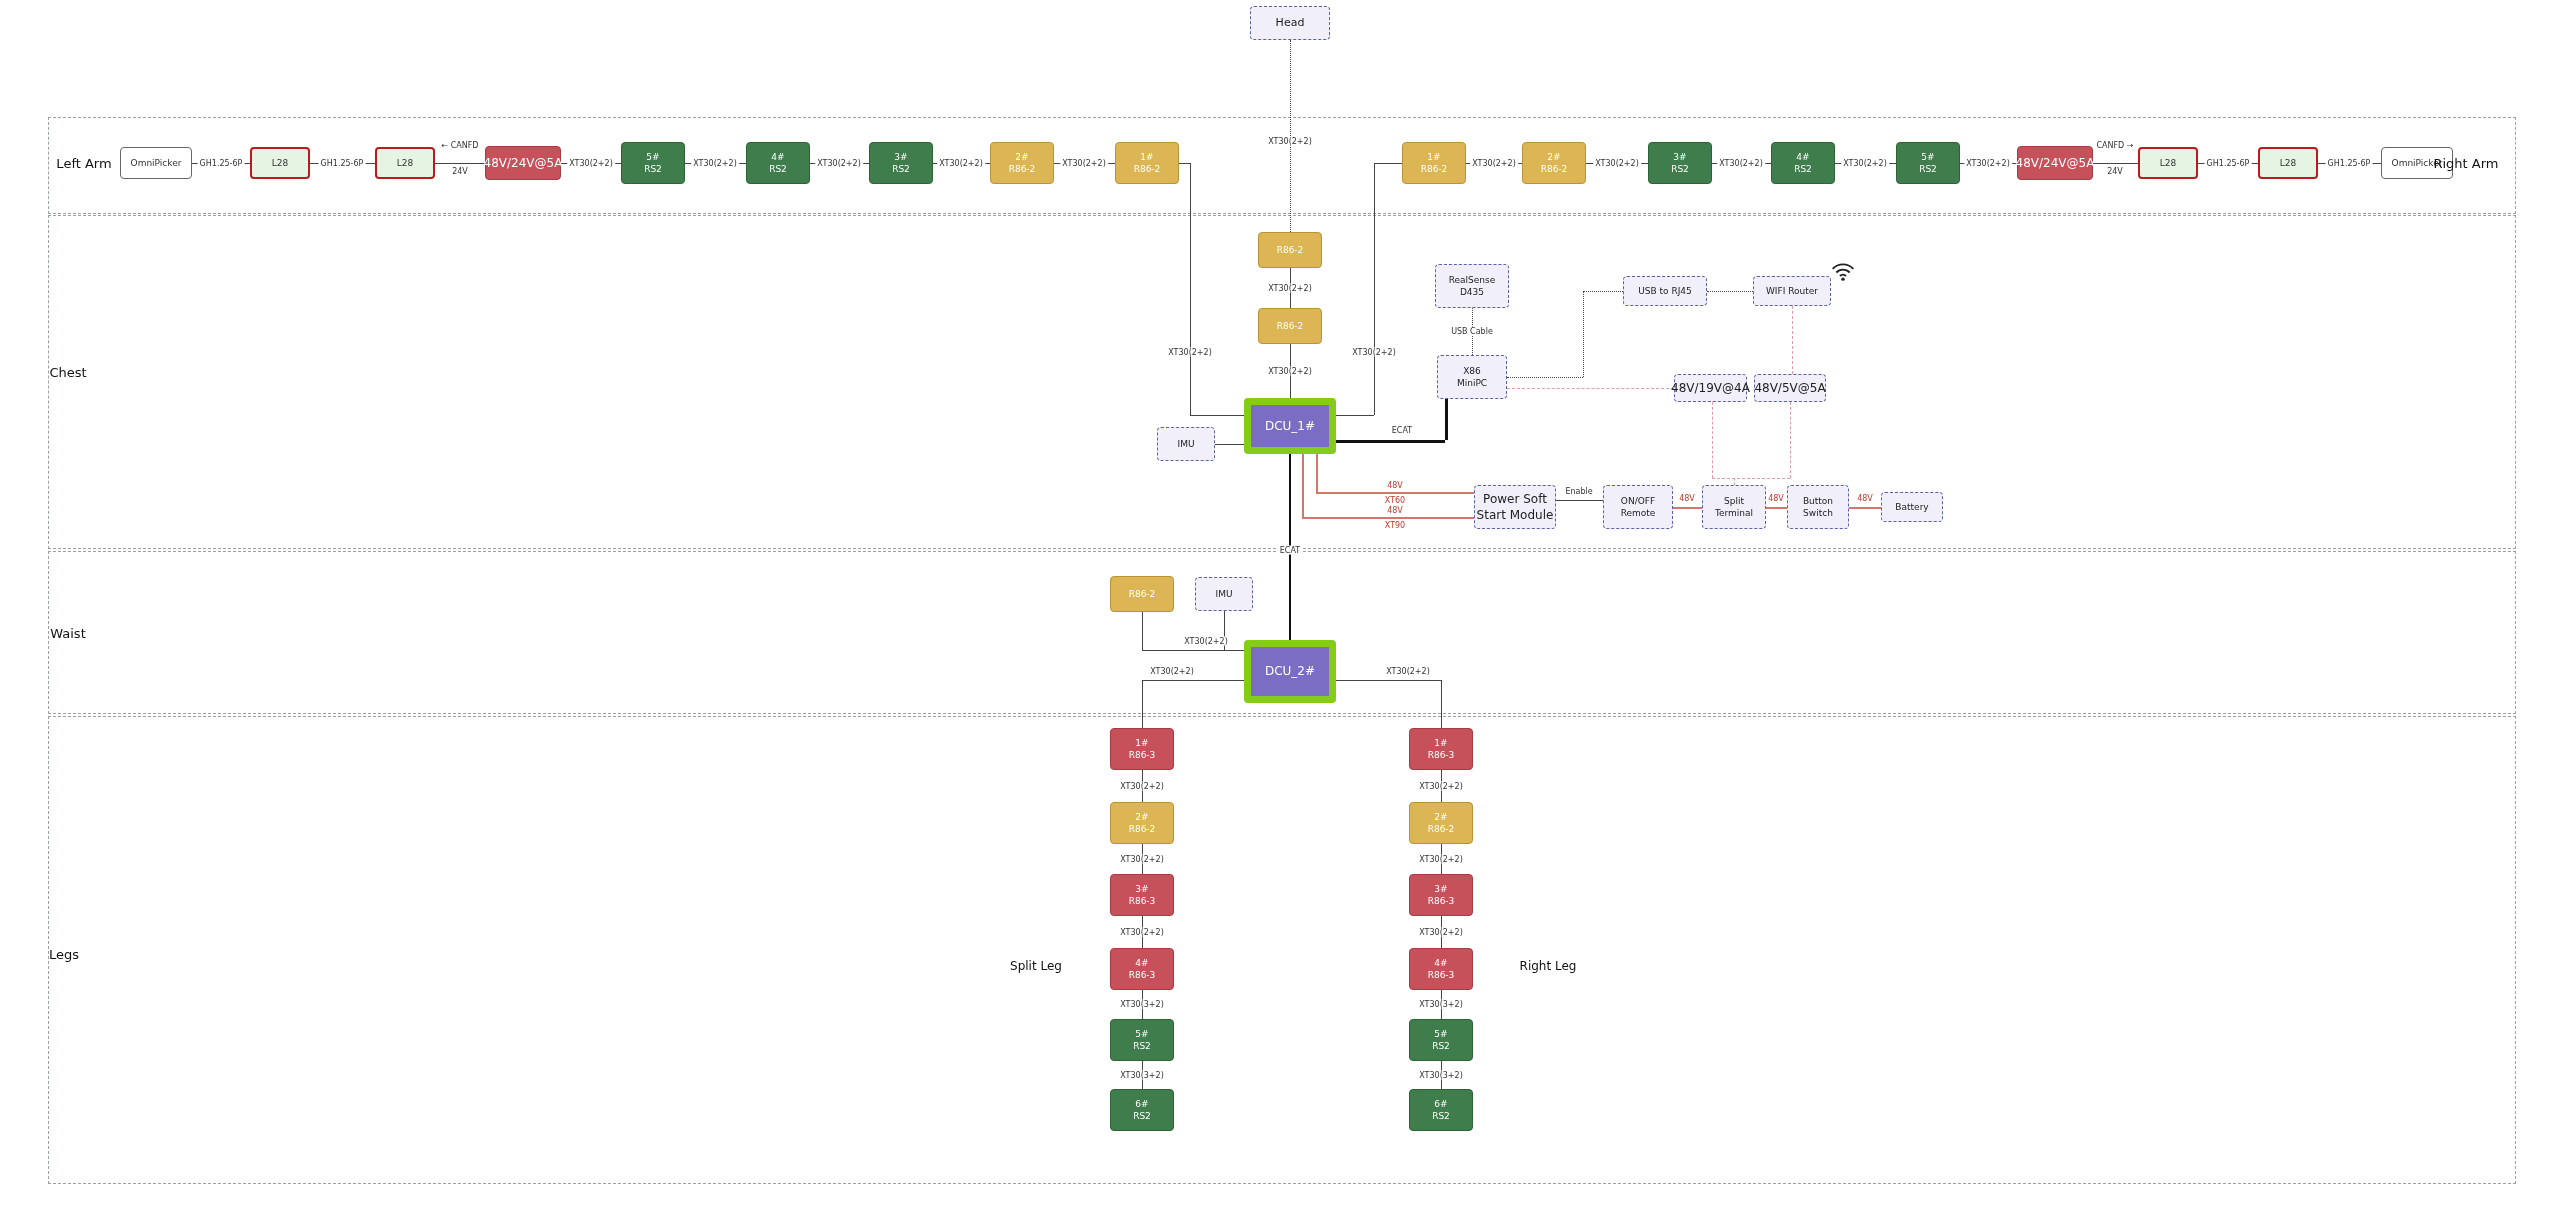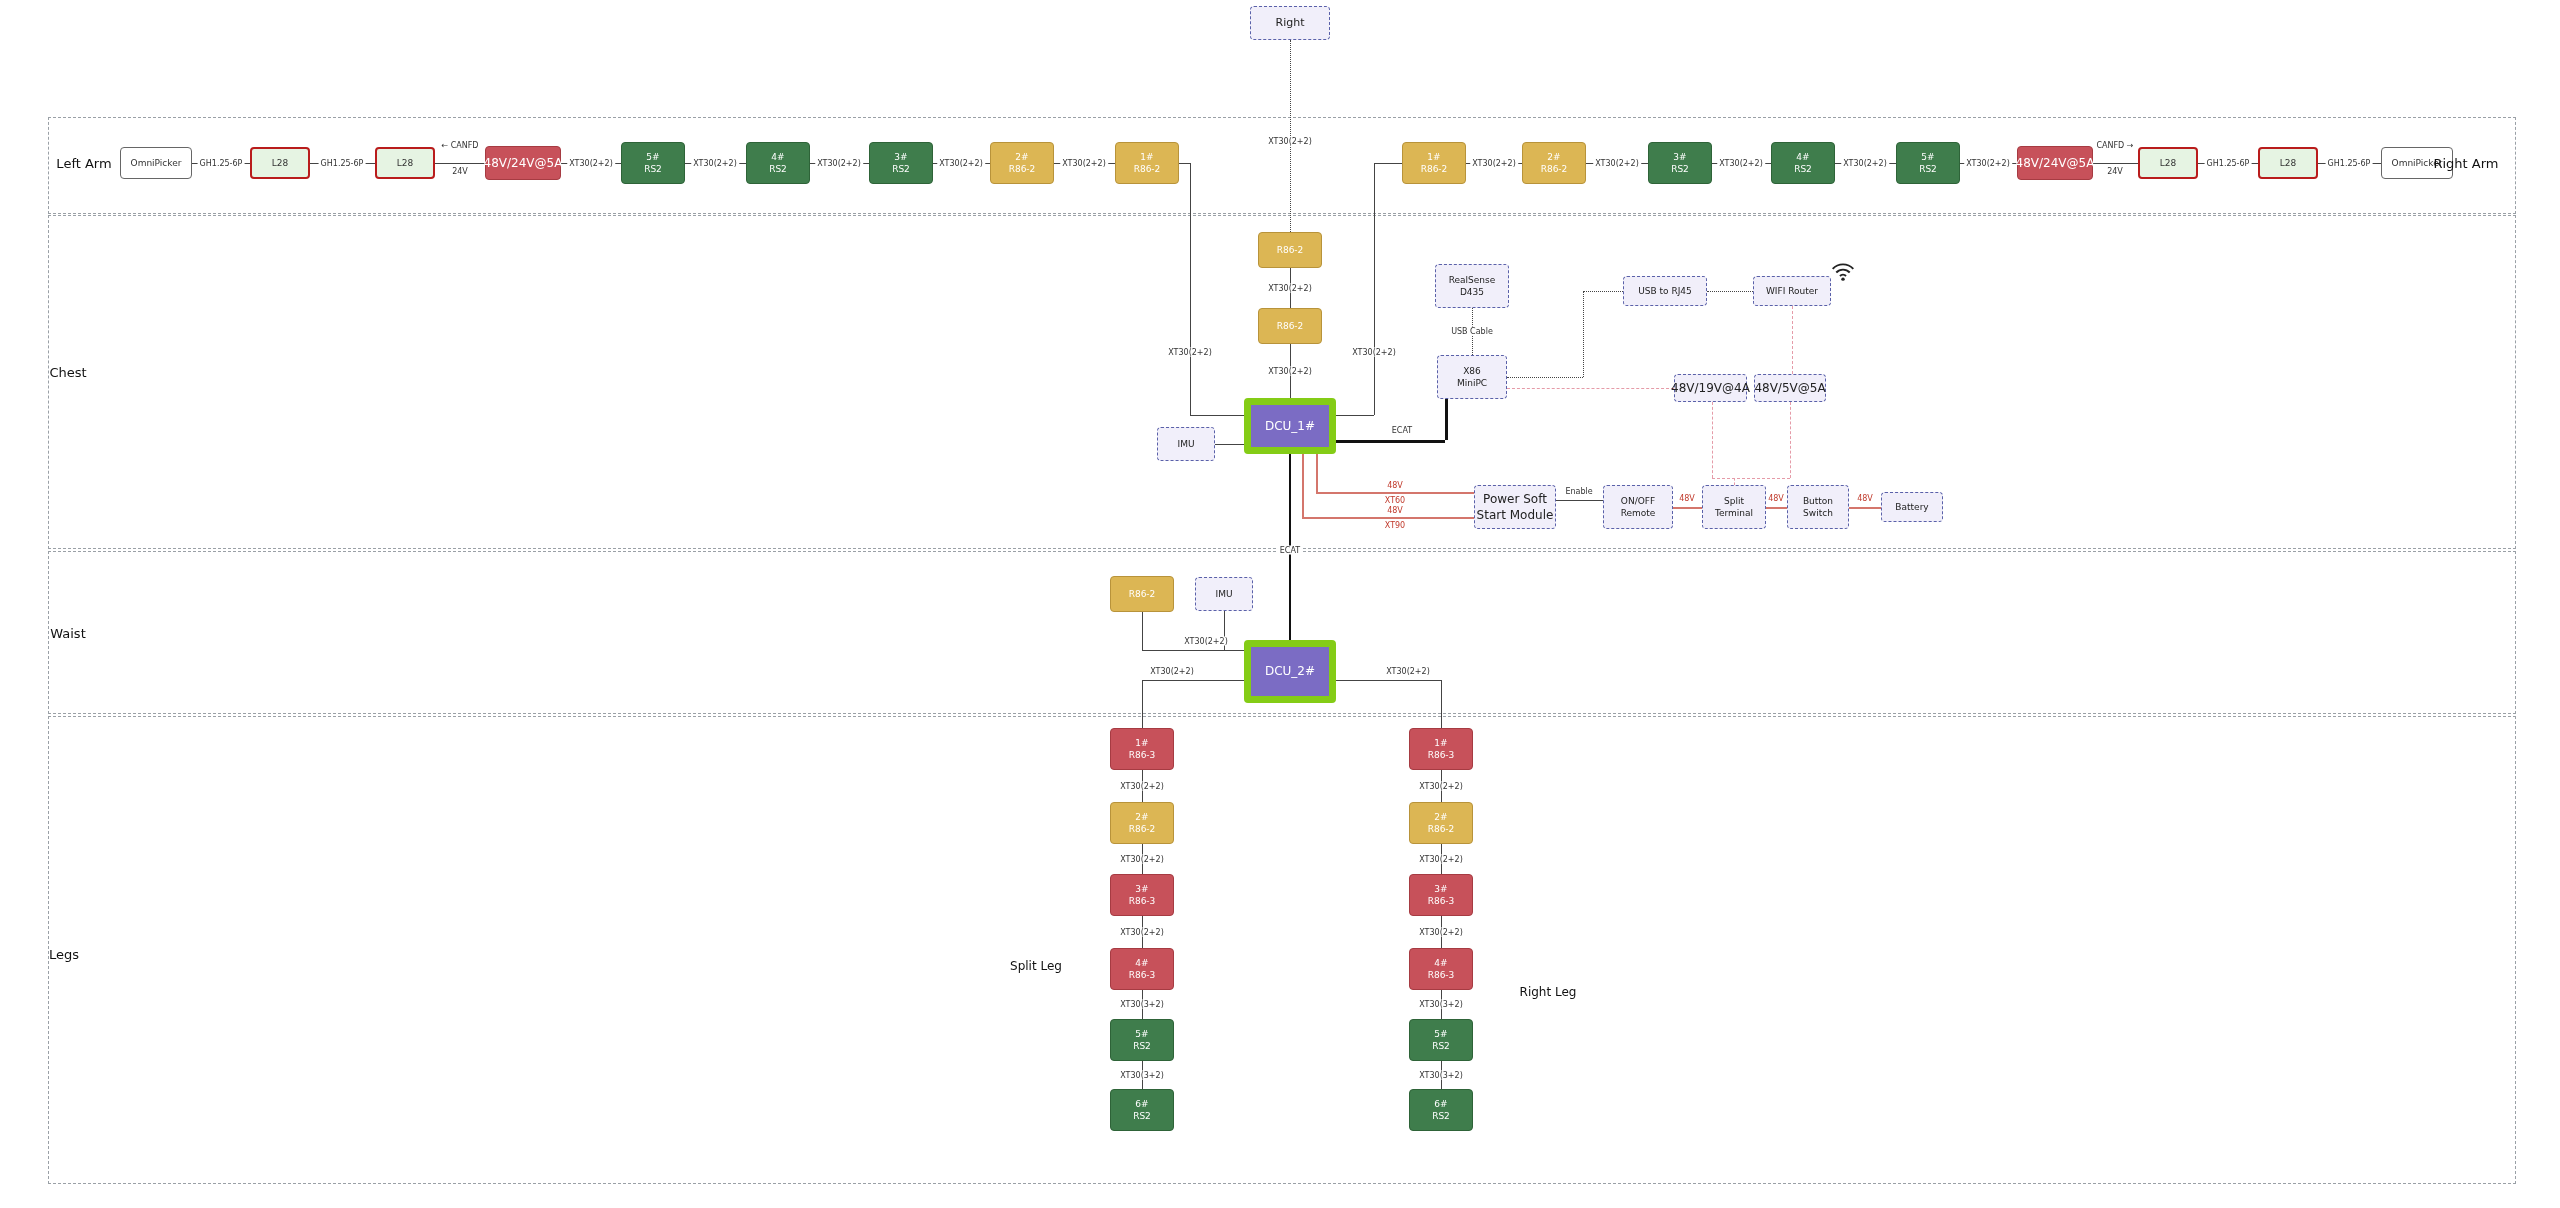--- a/index.html
+++ b/index.html
@@ -50,21 +50,21 @@
   <div class="band" style="left:48px;top:215px;width:2468px;height:334px"></div>
   <div class="band" style="left:48px;top:551px;width:2468px;height:163px"></div>
   <div class="band" style="left:48px;top:716px;width:2468px;height:468px"></div>
 
   <div class="sec" style="left:84px;top:163px">Left Arm</div>
   <div class="sec" style="left:2466px;top:163px">Right Arm</div>
   <div class="sec" style="left:68px;top:372px">Chest</div>
   <div class="sec" style="left:68px;top:633px">Waist</div>
   <div class="sec" style="left:64px;top:954px">Legs</div>
   <div class="leg-label" style="left:1036px;top:966px">Split Leg</div>
-  <div class="leg-label" style="left:1548px;top:992px">Right Leg</div>
+  <div class="leg-label" style="left:1548px;top:966px">Right Leg</div>
 
   <div class="wire sh" style="left:156px;top:163px;width:1034px"></div>
   <div class="wire sv" style="left:1190px;top:163px;height:252px"></div>
   <div class="wire sh" style="left:1190px;top:415px;width:54px"></div>
   <div class="wire sh" style="left:1374px;top:163px;width:1043px"></div>
   <div class="wire sv" style="left:1374px;top:163px;height:252px"></div>
   <div class="wire sh" style="left:1336px;top:415px;width:38px"></div>
 
   <div class="wire dv" style="left:1290px;top:40px;height:192px"></div>
   <div class="wire sv" style="left:1290px;top:268px;height:130px"></div>
@@ -103,21 +103,21 @@
   <div class="wire sh" style="left:1142px;top:650px;width:102px"></div>
   <div class="wire sh" style="left:1142px;top:680px;width:102px"></div>
   <div class="wire sv" style="left:1142px;top:680px;height:48px"></div>
   <div class="wire sh" style="left:1336px;top:680px;width:105px"></div>
   <div class="wire sv" style="left:1441px;top:680px;height:48px"></div>
 
   <div class="wire sv" style="left:1142px;top:728px;height:361px"></div>
   <div class="wire sv" style="left:1441px;top:728px;height:361px"></div>
 
   <div class="box dash" style="left:1250px;top:6px;width:80px;height:34px;font-size:11px">
-    <span>Right</span>
+    <span>Head</span>
   </div>
 
   <div class="box whitebox" style="left:120px;top:147px;width:72px;height:32px">
     <span>OmniPicker</span>
   </div>
   <div class="box lgreen" style="left:250px;top:147px;width:60px;height:32px">
     <span>L28</span>
   </div>
   <div class="box lgreen" style="left:375px;top:147px;width:60px;height:32px">
     <span>L28</span>

